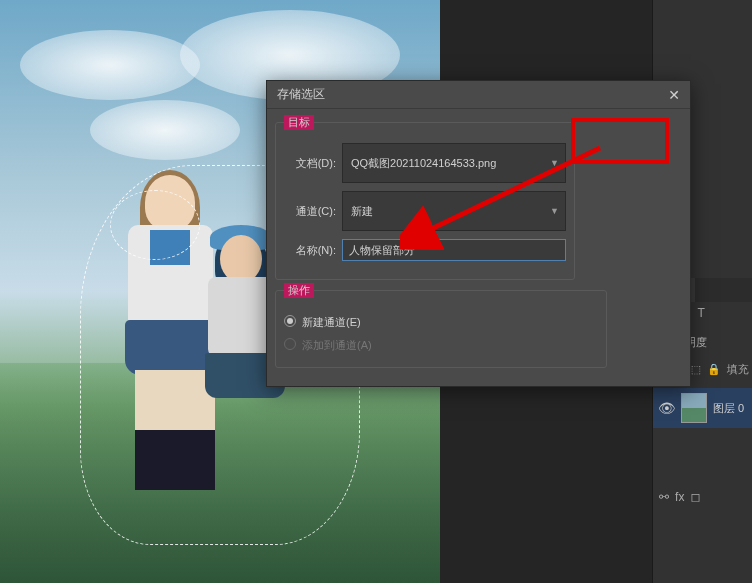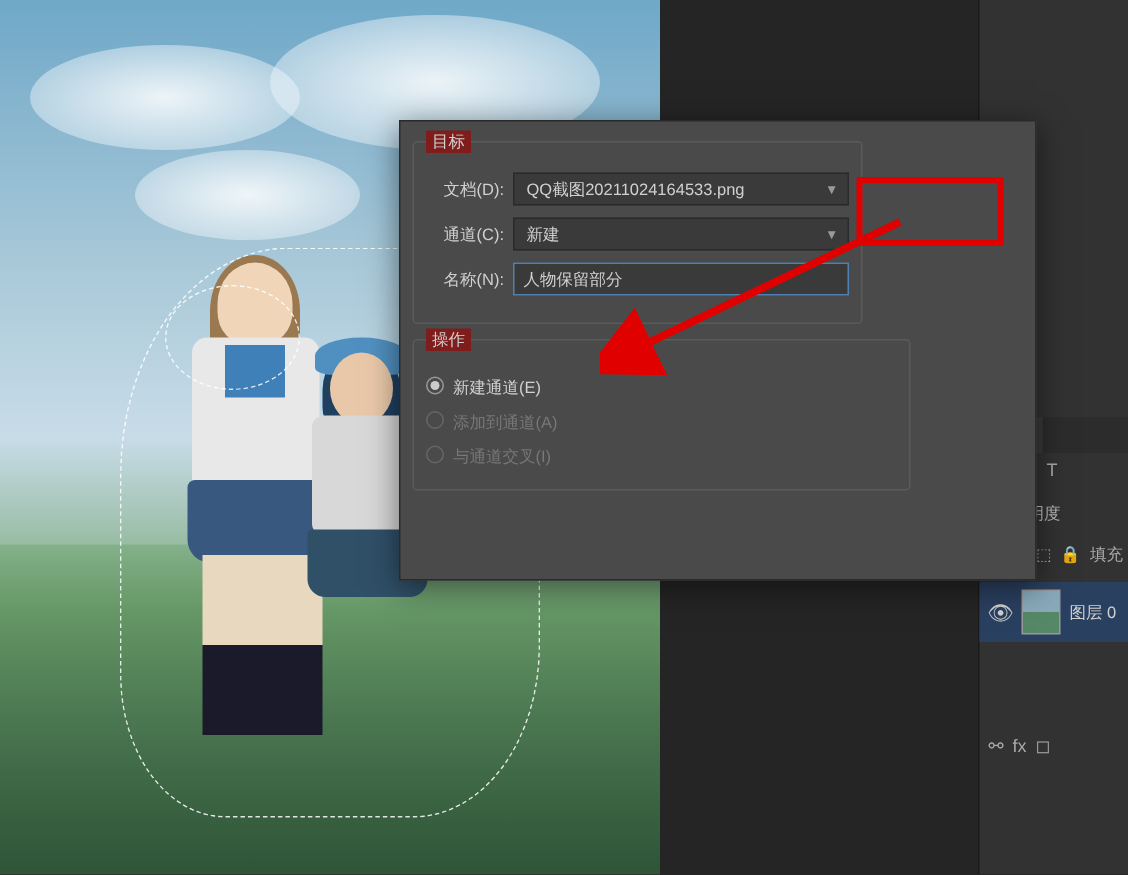--- a/index.html
+++ b/index.html
@@ -168,38 +168,38 @@
   width: 300px;
   border: 1px solid #5a5a5a;
   border-radius: 3px;
   padding: 5px 8px 10px 8px;
   position: relative;
   margin-top: 5px;
 }
 .group-legend {
   position: relative;
   top: -13px;
-  background: #7f1d1d;
+  background: #be185d;
   display: inline-block;
   padding: 0 4px;
   font-size: 11px;
 }
 .form-row {
   display: flex; align-items: center;
   margin-bottom: 8px;
   font-size: 11px;
 }
 .form-label {
   width: 58px; text-align: right; padding-right: 6px;
 }
 .form-select {
   flex: 1;
   background: #3a3a3a;
   border: 1px solid #2a2a2a;
-  height: 22px;
+  height: 40px;
   display: flex; align-items: center; justify-content: space-between;
   padding: 0 6px 0 8px;
   font-size: 11px;
   color: #d0d0d0;
 }
 .form-input {
   flex: 1;
   background: #3a3a3a;
   border: 1px solid #5080b0;
   height: 22px;
@@ -309,20 +309,24 @@
     <div class="layer-name">图层 0</div>
   </div>
   <div class="layers-bottom-icons">
     <span>⚯</span>
     <span>fx</span>
     <span>◻</span>
   </div>
 </div>
 
 <div class="dialog">
+  <div class="dialog-titlebar">
+    <span class="dialog-title">存储选区</span>
+    <span class="dialog-close">✕</span>
+  </div>
   <div class="dialog-body">
     <div>
       <div class="dialog-left">
         <div class="group-legend">目标</div>
         <div class="form-row">
           <div class="form-label">文档(D):</div>
           <div class="form-select">
             <span>QQ截图20211024164533.png</span>
             <span class="caret-down">▼</span>
           </div>
@@ -344,24 +348,20 @@
         <div class="radio-row">
           <span class="radio-circle">
               <span class="radio-dot"></span>
             </span>
           <span>新建通道(E)</span>
         </div>
         <div class="radio-row disabled">
           <span class="radio-circle disabled"></span>
           <span>添加到通道(A)</span>
         </div>
-        <div class="radio-row disabled">
-          <span class="radio-circle disabled"></span>
-          <span>与通道交叉(I)</span>
-        </div>
       </div>
     </div>
   </div>
 </div>
 
 <div class="ok-highlight" style="left:571px;top:118px;width:98px;height:46px"></div>
 <svg class="arrow-annotation" style="left:400px;top:140px;width:220px;height:110px">
   <defs>
     <marker id="ah" markerWidth="10" markerHeight="10" refX="2" refY="5" orient="auto">
       <path d="M0,0 L10,5 L0,10 Z" fill="#e00000"></path>

